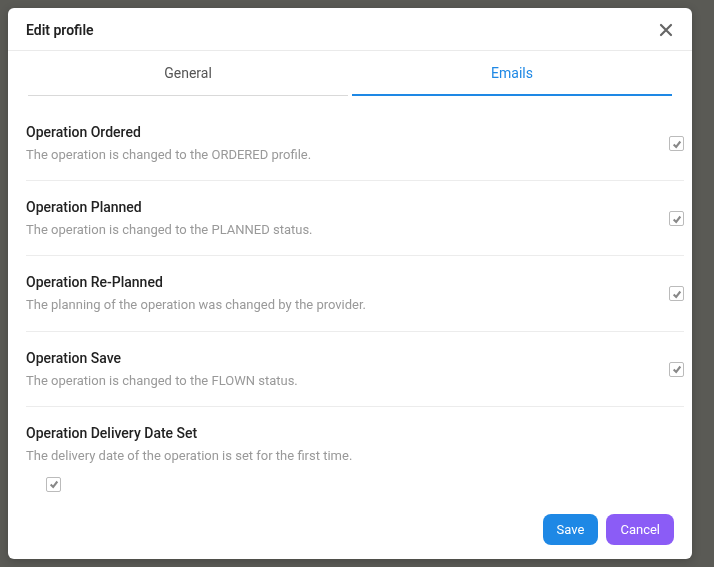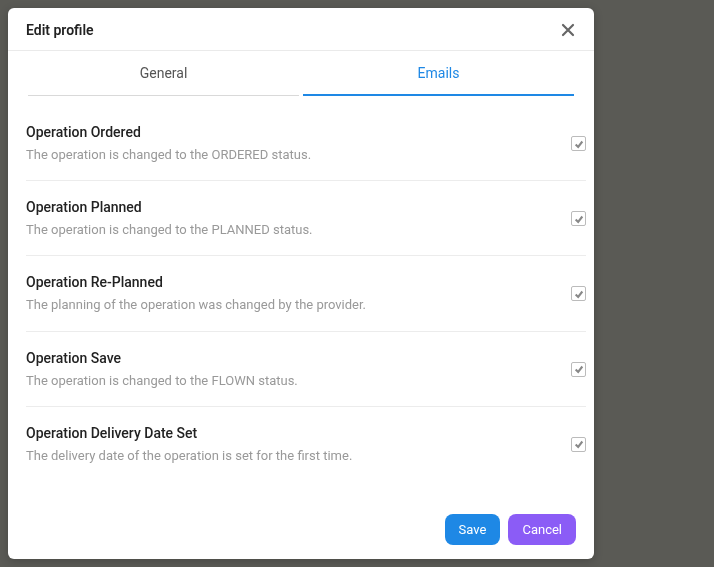--- a/index.html
+++ b/index.html
@@ -11,21 +11,21 @@
       font-family: -apple-system, BlinkMacSystemFont, "Segoe UI", Roboto, Helvetica, Arial, sans-serif;
       background: #5a5a55;
       width: 714px;
       height: 567px;
       overflow: hidden;
       position: relative;
     }
     .modal {
       background: #fff;
       border-radius: 6px;
-      width: 586px;
+      width: 684px;
       margin: 8px;
       box-shadow: 0 2px 10px rgba(0,0,0,0.2);
       display: flex;
       flex-direction: column;
       height: 551px;
     }
     .modal-header {
       display: flex;
       justify-content: space-between;
       align-items: center;
@@ -78,20 +78,21 @@
     }
     .setting-row {
       display: flex;
       align-items: flex-start;
       justify-content: space-between;
       padding: 18px 0 16px 0;
       border-bottom: 1px solid #ececec;
     }
     .setting-row:last-child {
       border-bottom: none;
+      flex-direction: column;
     }
     .setting-text {
       flex: 1;
     }
     .setting-label {
       font-size: 14px;
       font-weight: 500;
       color: #222;
       margin-bottom: 6px;
     }
@@ -166,21 +167,21 @@
     <div class="tab active">
       <span>Emails</span>
     </div>
   </div>
 
   <div class="content">
 
     <div class="setting-row">
       <div class="setting-text">
         <div class="setting-label">Operation Ordered</div>
-        <div class="setting-desc">The operation is changed to the ORDERED status.</div>
+        <div class="setting-desc">The operation is changed to the ORDERED profile.</div>
       </div>
       <div class="checkbox-wrap">
         <div class="checkbox">
           <svg viewBox="0 0 12 12">
               <polyline points="2,6.5 5,9.5 10,3"></polyline>
             </svg>
         </div>
       </div>
     </div>
 

